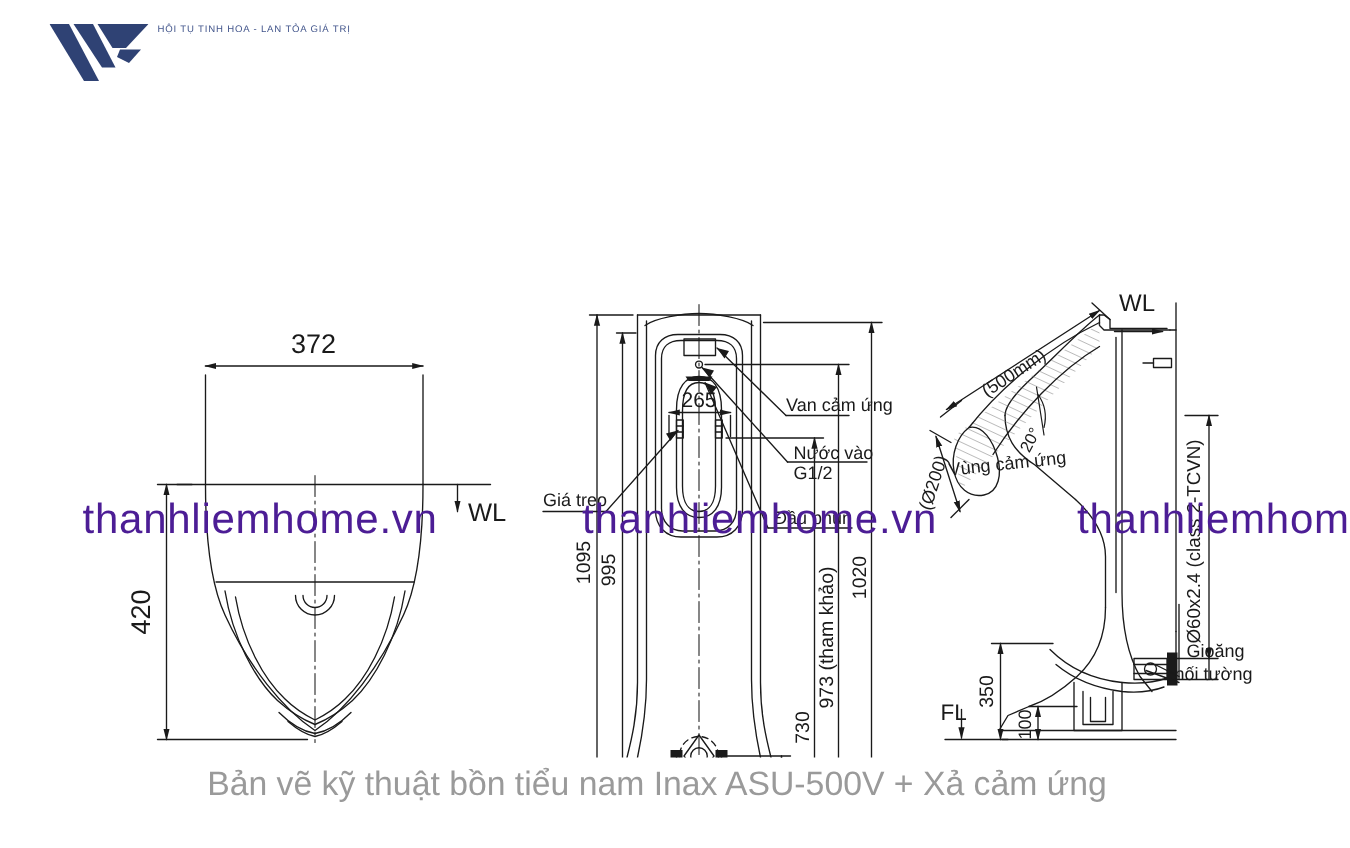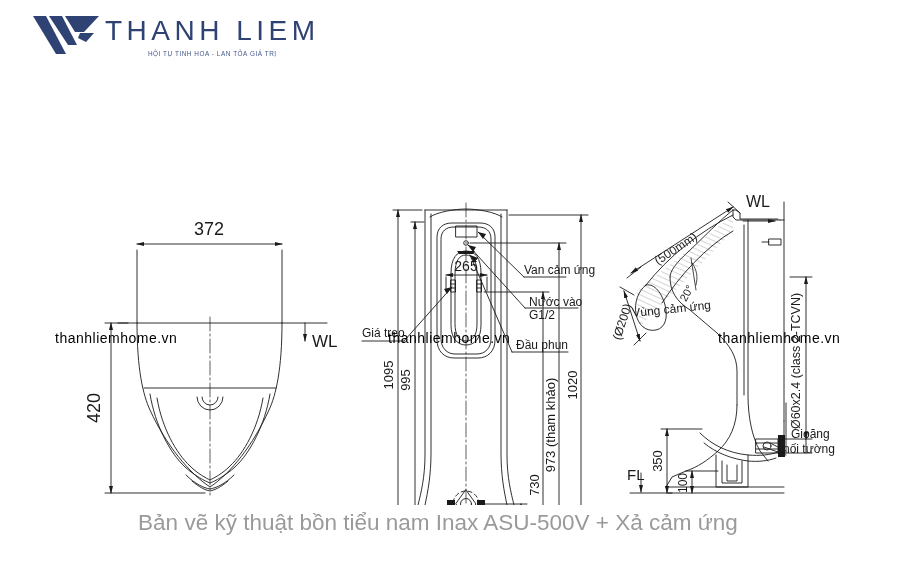--- a/index.html
+++ b/index.html
@@ -60,22 +60,22 @@
   #drawing-area {
     position: absolute;
     left: 0; top: 95px;
     width: 900px; height: 410px;
   }
   #drawing-svg { display: block; }
 
   
   .watermark {
     position: absolute;
-    color: #000000;
-    font-size: 14px;
+    color: #4c1d95;
+    font-size: 28px;
     letter-spacing: 0.5px;
     white-space: nowrap;
     pointer-events: none;
     font-family: "Liberation Sans", sans-serif;
   }
   #watermark-left  { left: 55px;  top: 330px; }
   #watermark-mid   { left: 388px; top: 330px; }
   #watermark-right { left: 718px; top: 330px; }
 
   
@@ -95,21 +95,20 @@
 
 <div id="brand-header">
   <div id="logo-block">
     <svg id="logo-mark" viewBox="0 0 66 48">
       <polygon points="0,2 13,2 33,40 23,40" fill="#2f4274"></polygon>
       <polygon points="16,2 29,2 44,31 35,31" fill="#2f4274"></polygon>
       <polygon points="32,2 66,2 51,18 42,18" fill="#2f4274"></polygon>
       <polygon points="47,19 61,19 53,28 45,24" fill="#2f4274"></polygon>
     </svg>
     <div id="logo-words">
-      <div id="brand-name">THANH LIEM</div>
       <div id="brand-tagline">HỘI TỤ TINH HOA - LAN TỎA GIÁ TRỊ</div>
     </div>
   </div>
 </div>
 
 <div id="drawing-area">
 <svg id="drawing-svg" width="900" height="410" viewBox="0 0 900 410">
   <defs>
     <marker id="arrL" markerWidth="9" markerHeight="7" refX="8" refY="3.5" orient="auto">
       <path d="M9,3.5 L0,1.2 L0,5.8 Z" fill="#1a1a1a"></path>

